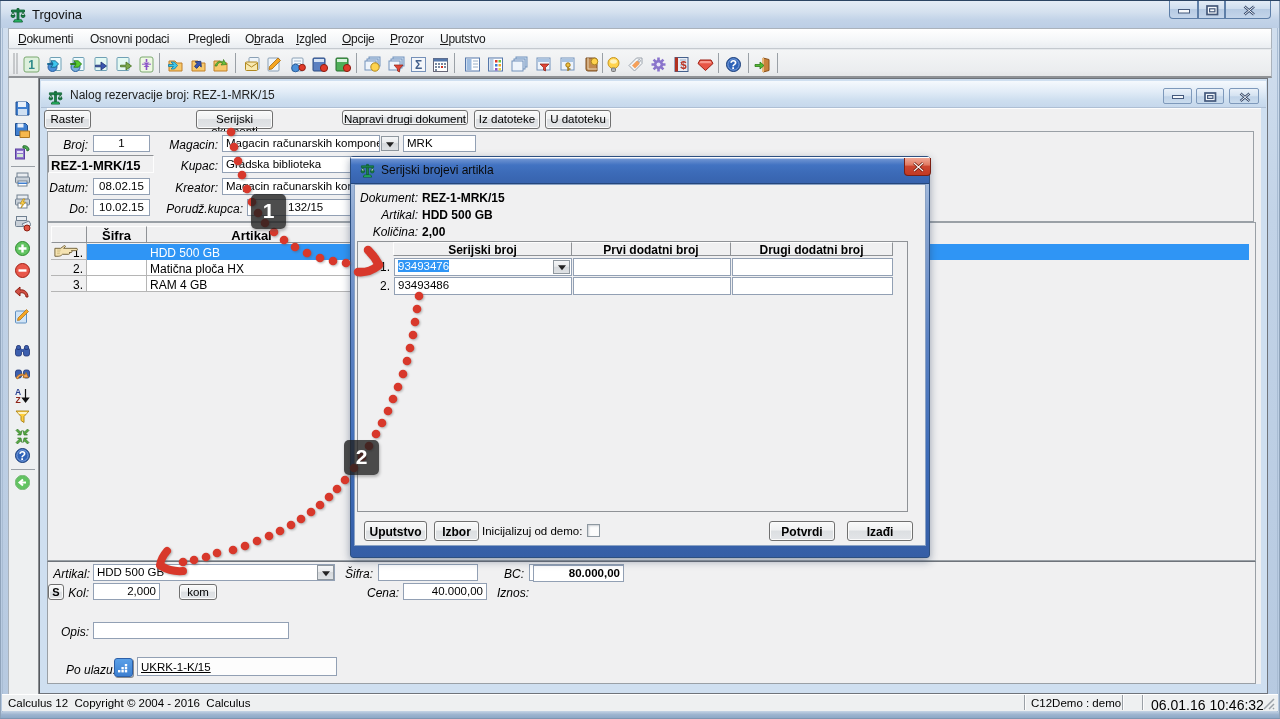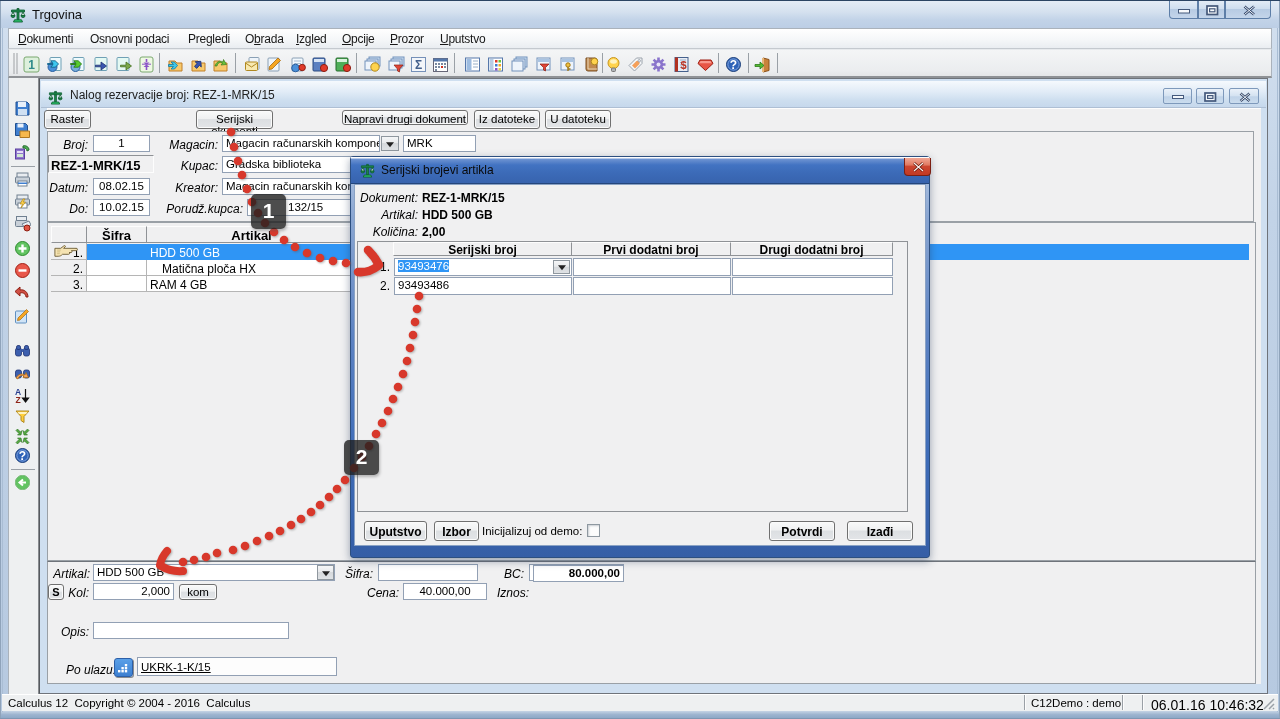--- a/index.html
+++ b/index.html
@@ -460,41 +460,41 @@
  <div class="lbl" style="left:51px;top:246px;width:32px;text-align:right;">1.</div>
  <div class="lbl" style="left:150px;top:246px;color:#fff;">HDD 500 GB</div>
  <svg class="abs" style="left:54px;top:244px" width="25" height="14" viewBox="0 0 28 15">
         <path d="M1 4.5h6.5L11 1.8c1.2-.9 2.4.2 1.5 1.2L10.8 4.5H25c1.6 0 1.6 2.6 0 2.6h-5.5c1.2.4 1 2.1-.3 2.1h-2.4c1.1.5.8 2-.5 2H9.5c-1.2 1.4-2.8 2.2-4.8 2.2H1z" fill="#f5e3b2" stroke="#6b5a33" stroke-width="1"></path>
         <path d="M3.5 6.5h4M3.5 8.5h3.4M3.5 10.5h3" stroke="#c9b478" stroke-width=".9"></path>
       </svg>
  <div class="abs" style="left:87px;top:260px;width:60px;height:16px;background:#fff;border-right:1px solid #b5b5b5;border-bottom:1px solid #b5b5b5;"></div>
  <div class="abs" style="left:147px;top:260px;width:210px;height:16px;background:#fff;border-right:1px solid #b5b5b5;border-bottom:1px solid #b5b5b5;"></div>
  <div class="abs" style="left:51px;top:260px;width:36px;height:16px;background:#f0f0f1;border-right:1px solid #b5b5b5;border-bottom:1px solid #b5b5b5;"></div>
  <div class="lbl" style="left:51px;top:262px;width:32px;text-align:right;">2.</div>
- <div class="lbl" style="left:162px;top:262px;">Matična ploča HX</div>
+ <div class="lbl" style="left:150px;top:262px;">Matična ploča HX</div>
  <div class="abs" style="left:87px;top:276px;width:60px;height:16px;background:#fff;border-right:1px solid #b5b5b5;border-bottom:1px solid #b5b5b5;"></div>
  <div class="abs" style="left:147px;top:276px;width:210px;height:16px;background:#fff;border-right:1px solid #b5b5b5;border-bottom:1px solid #b5b5b5;"></div>
  <div class="abs" style="left:51px;top:276px;width:36px;height:16px;background:#f0f0f1;border-right:1px solid #b5b5b5;border-bottom:1px solid #b5b5b5;"></div>
  <div class="lbl" style="left:51px;top:278px;width:32px;text-align:right;">3.</div>
  <div class="lbl" style="left:150px;top:278px;">RAM 4 GB</div>
 
  <div class="abs" style="left:47px;top:561px;width:1209px;height:123px;border:1px solid #9aa0a6;border-top:1px solid #6f747b;background:#f0f0f1;"></div>
  <div class="lblr" style="left:30px;top:567px;width:60px;">Artikal:</div>
  <div class="fld" style="left:93px;top:564px;width:242px;height:17px;">HDD 500 GB</div>
  <div class="dd" style="left:317px;top:565px;width:17px;height:15px;"></div>
  <div class="lblr" style="left:313px;top:567px;width:60px;">Šifra:</div>
  <div class="fld" style="left:378px;top:564px;width:100px;height:17px;"></div>
  <div class="lblr" style="left:464px;top:567px;width:60px;">BC:</div>
  <div class="fld" style="left:529px;top:564px;width:95px;height:17px;"></div>
  <div class="btn" style="left:48px;top:584px;width:16px;height:16px;font-weight:bold;font-size:11px;padding-top:1px;">S</div>
  <div class="lblr" style="left:29px;top:586px;width:60px;">Kol:</div>
- <div class="fld" style="left:93px;top:583px;width:81px;height:17px;text-align:right;">2,000</div>
+ <div class="fld" style="left:93px;top:583px;width:67px;height:17px;text-align:right;">2,000</div>
  <div class="btn" style="left:179px;top:584px;width:38px;height:16px;padding-top:1px;">kom</div>
  <div class="lblr" style="left:339px;top:586px;width:60px;">Cena:</div>
- <div class="fld" style="left:403px;top:583px;width:84px;height:17px;text-align:center;">40.000,00</div>
+ <div class="fld" style="left:403px;top:583px;width:84px;height:17px;text-align:right;">40.000,00</div>
  <div class="lblr" style="left:469px;top:586px;width:60px;">Iznos:</div>
  <div class="fld" style="left:533px;top:565px;width:91px;height:17px;text-align:right;font-weight:bold;">80.000,00</div>
  <div class="lblr" style="left:29px;top:625px;width:60px;">Opis:</div>
  <div class="fld" style="left:93px;top:622px;width:196px;height:17px;"></div>
  <div class="lblr" style="left:56px;top:663px;width:60px;">Po ulazu:</div>
  <div class="abs" style="left:114px;top:658px;width:19px;height:19px;background:linear-gradient(180deg,#5aa0e8,#3c7fd0);border:1px solid #2c5fa8;border-radius:3px;box-shadow:1px 1px 0 #8a8d90;">
    <svg style="position:absolute;left:3px;top:5px" width="10" height="9">
           <g fill="#fff">
             <rect x="0" y="6" width="2.4" height="2.4"></rect>
             <rect x="3.4" y="6" width="2.4" height="2.4"></rect>

